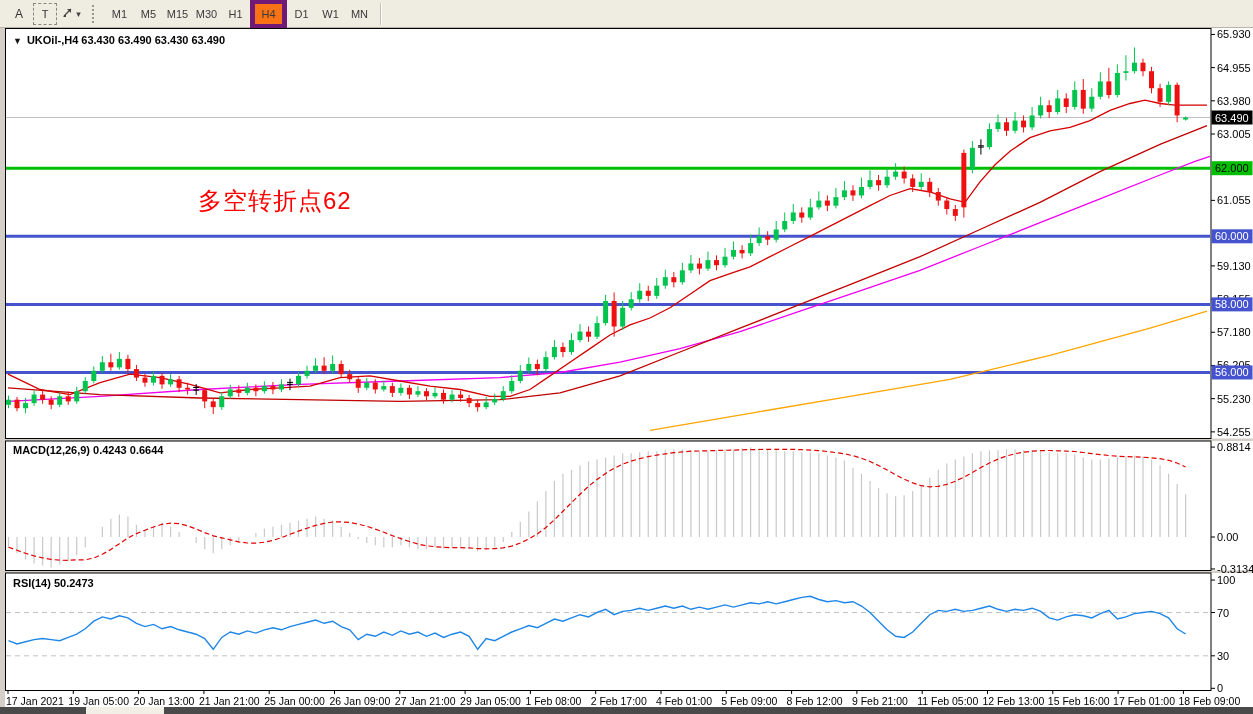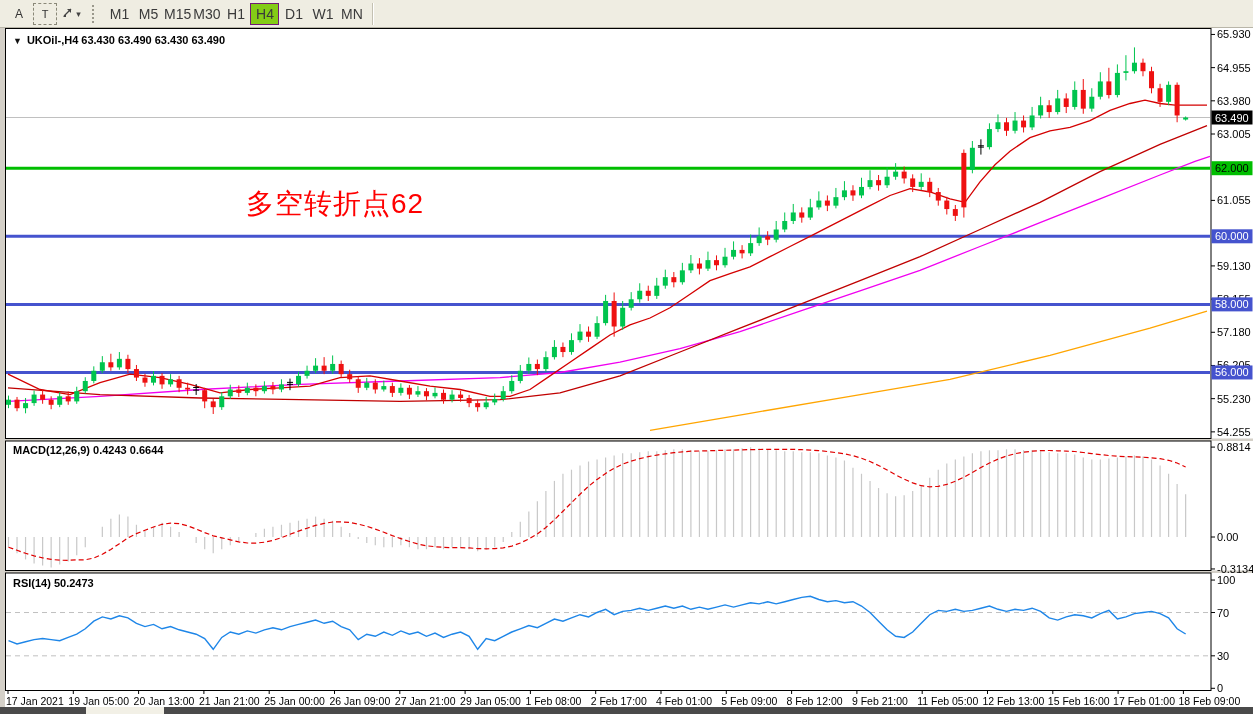--- a/index.html
+++ b/index.html
@@ -5,30 +5,30 @@
   html,body{margin:0;padding:0;background:#fff;font-family:"Liberation Sans",sans-serif;}
   .screen{position:relative;width:1253px;height:714px;background:#fff;overflow:hidden;}
   .toolbar{position:absolute;left:0;top:0;width:1253px;height:28px;background:#EFEDE2;
            border-bottom:1px solid #B8B5A8;display:flex;align-items:center;padding-left:6px;box-sizing:border-box;}
   .tbtn{height:20px;min-width:22px;display:flex;align-items:center;justify-content:center;
         font-size:12px;color:#333;margin:0 1px;background:transparent;border:1px solid transparent;}
   .tbtn.dashed{border:1px dashed #8a8878;font-size:11px;}
   .caret{font-size:9px;color:#444;margin-left:1px;}
   .grip{width:5px;height:18px;border-left:2px dotted #9a988c;margin:0 6px 0 8px;}
   .tf{height:20px;min-width:27px;display:flex;align-items:center;justify-content:center;
-      font-size:14px;color:#3a3a3a;border:1px solid transparent;}
-  .tf.active{background:#84cc16;border:1px solid #701a75;}
+      font-size:11px;color:#3a3a3a;border:1px solid transparent;}
+  .tf.active{background:#f97316;border:5px solid #701a75;}
   .sep{width:1px;height:22px;background:#c4c1b2;box-shadow:1px 0 0 #fff;margin:0 6px;}
   .ptitle{position:absolute;left:13px;font-size:11px;color:#000;white-space:nowrap;z-index:3;font-weight:bold;}
   .t-main{top:34px;}
   .t-macd{top:444px;}
   .t-rsi{top:577px;text-align:right;}
   .collapse{font-size:9px;margin-right:5px;color:#111;}
-  .annotation{position:absolute;left:198px;top:185px;font-size:28px;color:#FF0000;
-              letter-spacing:1px;z-index:3;white-space:nowrap;margin-left:48px;}
+  .annotation{position:absolute;left:198px;top:185px;font-size:24px;color:#FF0000;
+              letter-spacing:1px;z-index:3;white-space:nowrap;}
   #plot{position:absolute;left:0;top:28px;}
   svg text{font-family:"Liberation Sans",sans-serif;}
 </style>
 </head>
 <body>
 
 <div class="screen">
 
   <div class="toolbar">
     <div class="tbtn">A</div>

